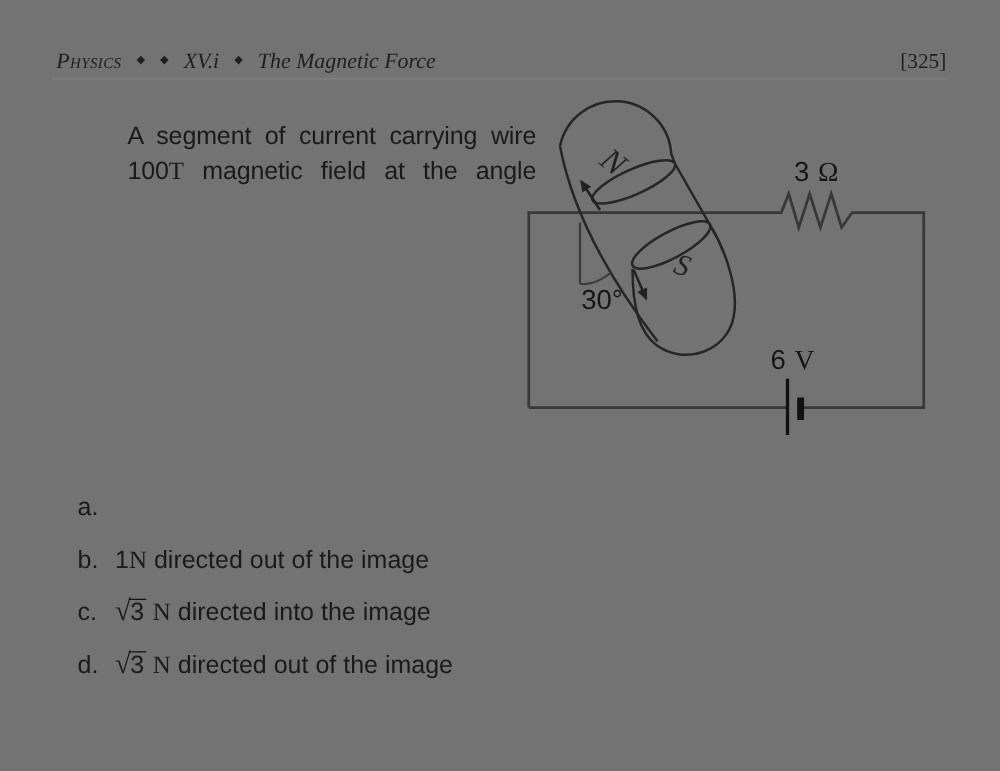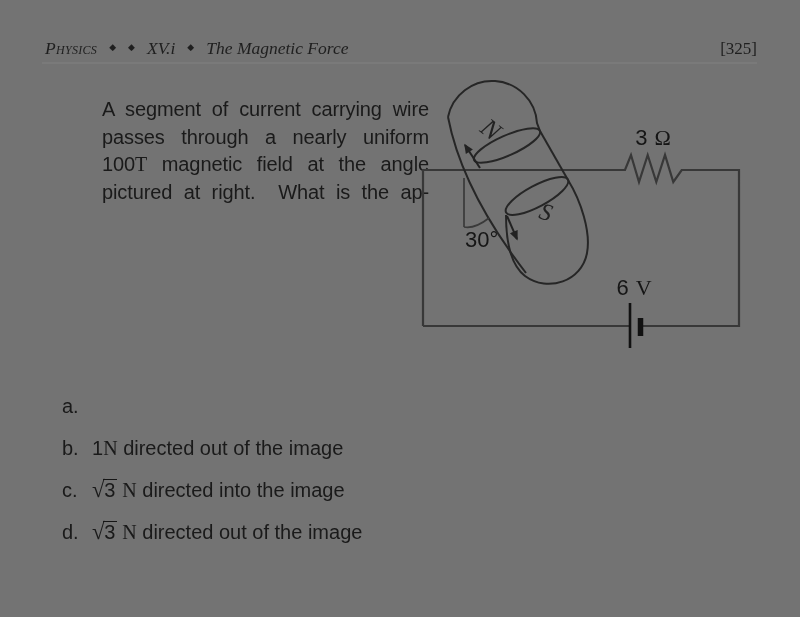--- a/index.html
+++ b/index.html
@@ -53,23 +53,21 @@
     <span class="hdr-sep">◆</span>
     <span class="hdr-section">XV.i</span>
     <span class="hdr-sep">◆</span>
     <span class="hdr-topic">The Magnetic Force</span>
     <span class="hdr-page">[325]</span>
   </div>
   <div class="rule"></div>
 
   <div class="question">
     <div class="q-line">A segment of current carrying wire</div>
-    <div class="q-line">passes through a nearly uniform</div>
     <div class="q-line"><span>100</span><span class="serif">T</span><span> magnetic field at the angle</span></div>
-    <div class="q-line">pictured at right.&nbsp; What is the ap-</div>
   </div>
 
   <svg class="diagram" width="360" height="310" viewBox="0 0 360 310">
     <defs>
       <marker id="arrow" markerUnits="userSpaceOnUse" markerWidth="14" markerHeight="12" refX="8.5" refY="5" orient="auto">
         <path d="M0.5,0.8 L10,5 L0.5,9.2 Z" fill="#222"></path>
       </marker>
     </defs>
 
     <path d="M 13,271 V 115 H 215 L 221,100 229,127 237.7,100 246.3,127 255,100 263.3,127 271.7,115 H 329 V 271 H 231 M 220,271 H 13" fill="none" stroke="#383838" stroke-width="2.2" stroke-linejoin="miter"></path>

